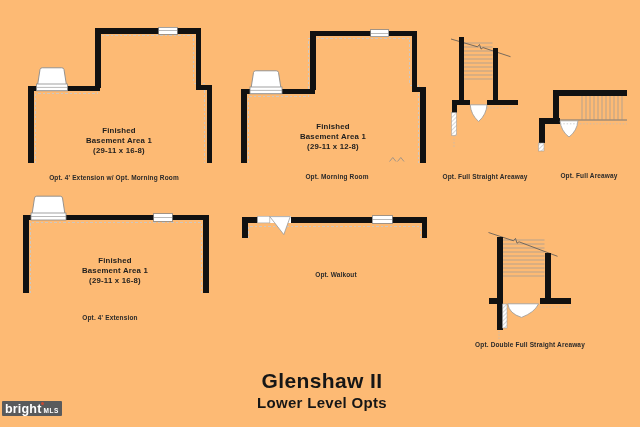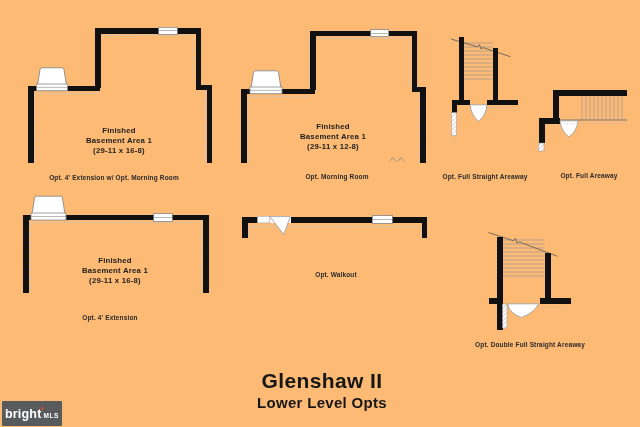--- a/index.html
+++ b/index.html
@@ -7,21 +7,21 @@
          font-family:"Liberation Sans",sans-serif;}
   #plansvg{position:absolute;left:0;top:0;}
   .lbl{position:absolute;text-align:center;font:700 7.8px/9.9px "Liberation Sans",sans-serif;
        color:#1d1d1d;letter-spacing:.2px;}
   .cap{position:absolute;text-align:center;font:700 6.5px/8px "Liberation Sans",sans-serif;
        color:#2a2a2a;letter-spacing:.15px;}
   .title{position:absolute;left:0;top:369px;width:644px;text-align:center;
          font:800 21px/23px "Liberation Sans",sans-serif;color:#161616;letter-spacing:.4px;}
   .subtitle{position:absolute;left:0;top:394px;width:644px;text-align:center;
          font:700 15px/17px "Liberation Sans",sans-serif;color:#161616;letter-spacing:.3px;}
-  .logo{position:absolute;left:2px;top:401px;width:60px;height:25px;background:#595a5c;
+  .logo{position:absolute;left:2px;top:401px;width:60px;height:15px;background:#595a5c;
         display:flex;align-items:center;justify-content:center;border-radius:1px;}
   .logo .brand{position:relative;font:600 12.5px/12px "Liberation Sans",sans-serif;color:#fff;
         letter-spacing:.2px;}
   .logo .dot{position:absolute;top:-1px;right:-2px;width:3px;height:3px;border-radius:50%;
         background:#c64a33;}
   .logo .suffix{font:600 6.5px/7px "Liberation Sans",sans-serif;color:#fff;letter-spacing:.6px;
         margin-left:2px;transform:translateY(2px);}
 </style>
 </head>
 <body>

